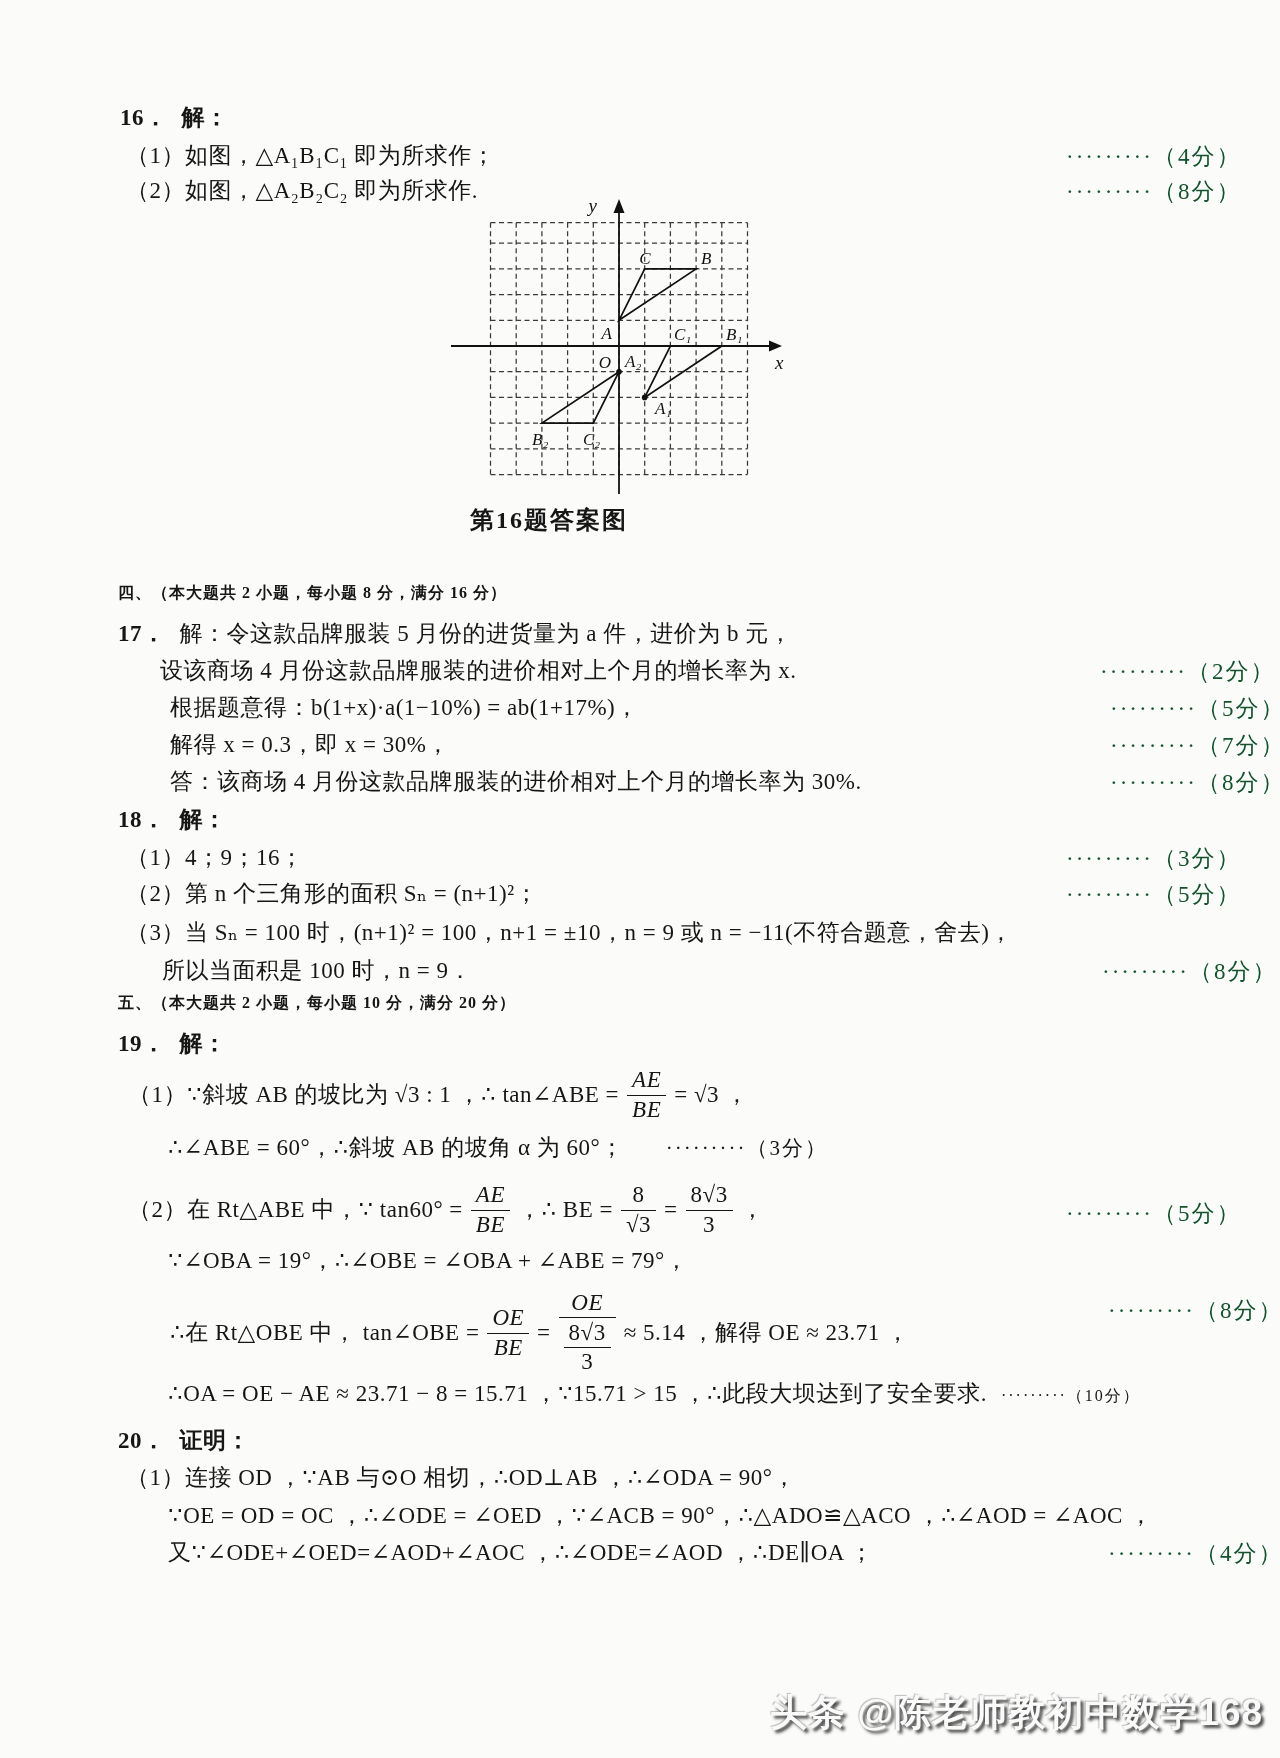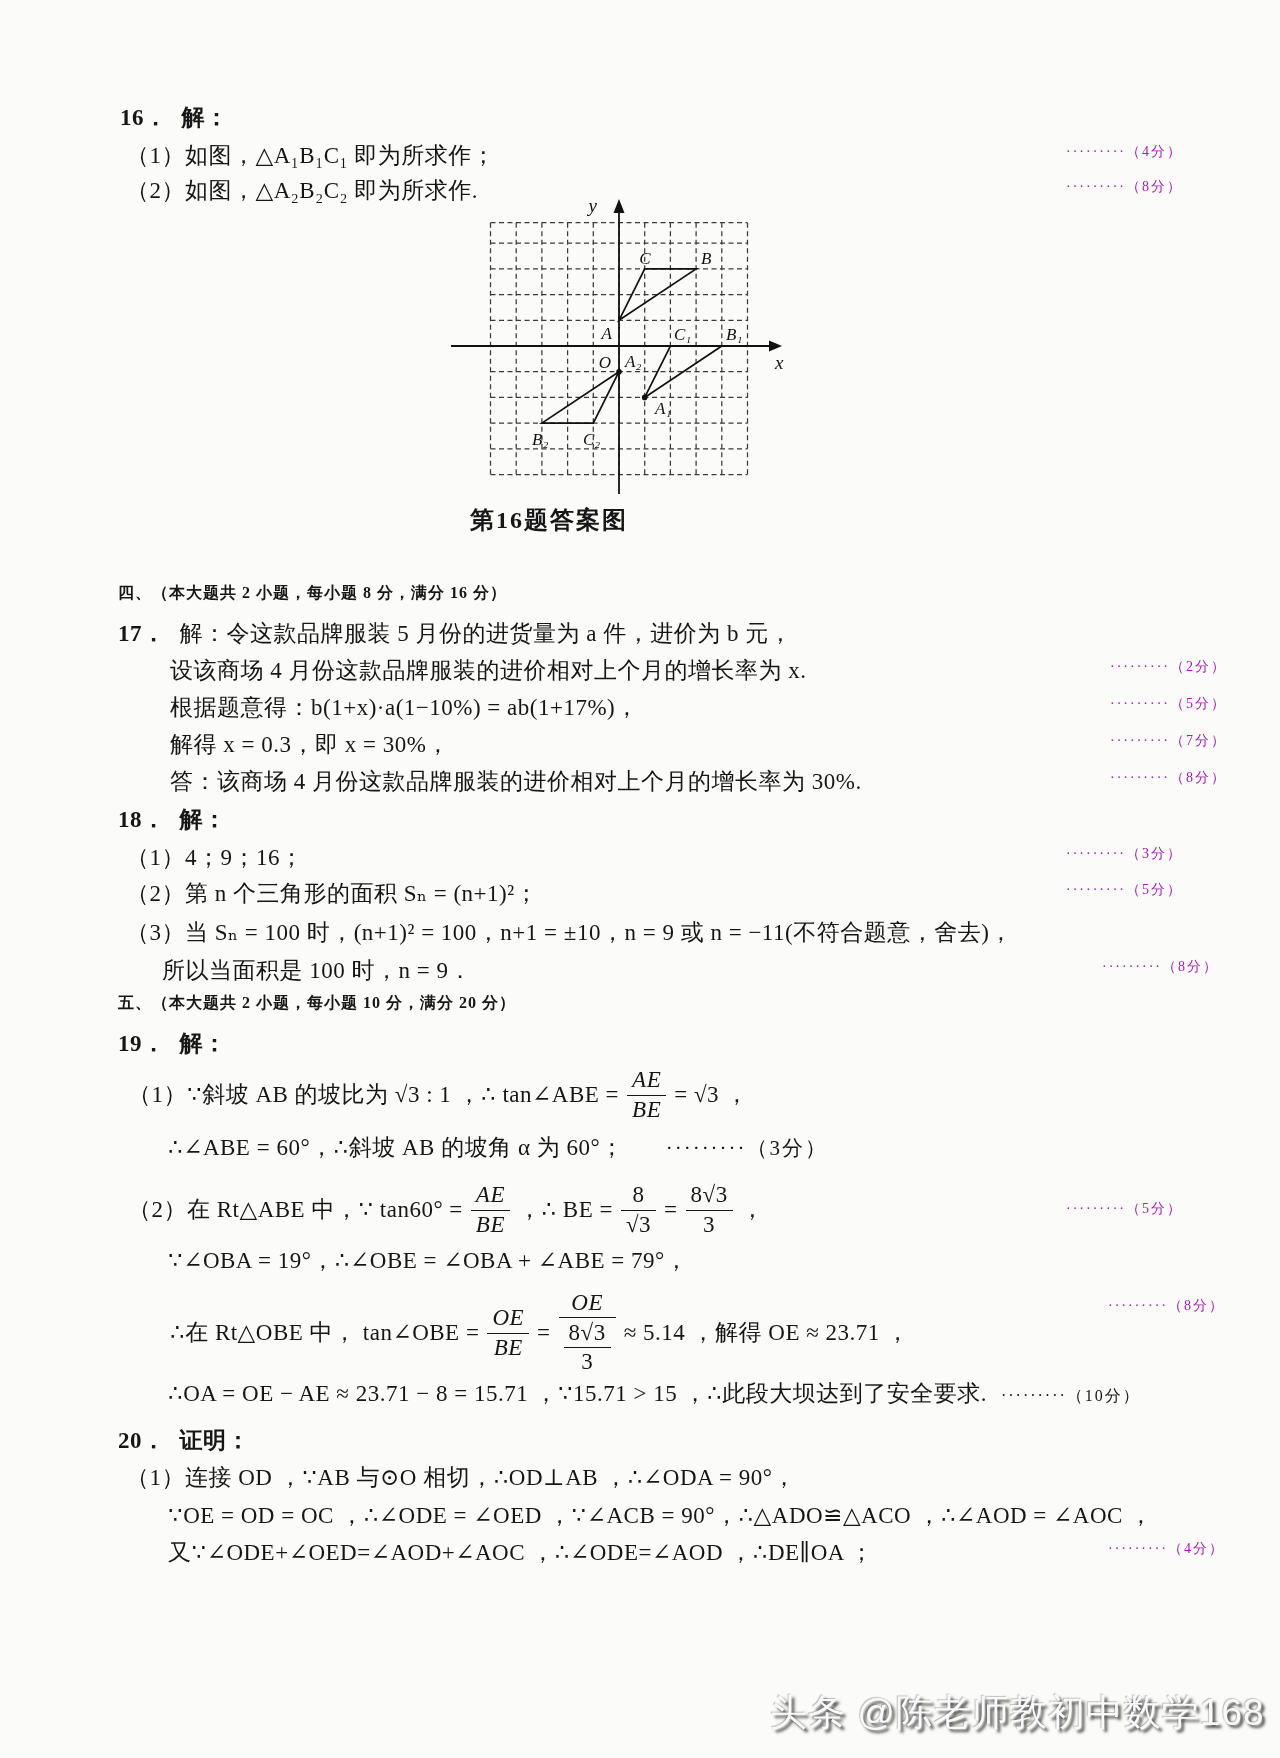--- a/index.html
+++ b/index.html
@@ -6,34 +6,34 @@
   body{
     width:1280px;height:1758px;position:relative;overflow:hidden;
     background:#fbfbf9;color:#161616;
     font-family:"Liberation Serif","DejaVu Serif","DejaVu Sans",serif;
     font-size:23px;
   }
   .row{position:absolute;white-space:nowrap;letter-spacing:.5px;line-height:1.25;}
   .hdr{font-weight:bold;font-size:16px;letter-spacing:1px;}
   .pno{font-weight:bold;margin-right:14px;}
   .lbl{font-weight:bold;margin-right:6px;}
-  .score{position:absolute;left:940px;top:1px;letter-spacing:2px;font-size:14px;color:#a21caf;}
+  .score{position:absolute;left:940px;top:1px;letter-spacing:2px;font-size:23px;color:#14532d;}
   .score-inline{margin-left:42px;letter-spacing:2px;font-size:21px;}
   .score-tight{margin-left:14px;letter-spacing:2px;font-size:16px;}
   .fracrow{display:flex;align-items:center;}
   .frac{display:inline-block;vertical-align:middle;text-align:center;margin:0 6px;line-height:1.05;}
   .frac .num{display:block;padding:1px 5px 2px;border-bottom:1.6px solid #161616;}
   .frac .den{display:block;padding:2px 5px 1px;}
   .mi{font-style:italic;}
   .seg{margin:0 2px;}
   #fig16{position:absolute;left:385px;top:192px;width:410px;height:312px;}
   #caption16{position:absolute;left:470px;top:504px;width:320px;text-align:left;
     font-weight:bold;font-size:24px;letter-spacing:2px;}
   #watermark{
-    position:absolute;left:770px;top:1688px;font-weight:normal;font-size:37px;
+    position:absolute;left:770px;top:1688px;font-weight:bold;font-size:37px;
     color:#fafafa;letter-spacing:1px;
     text-shadow:3px 3px 3px rgba(45,45,45,.85), -1px -1px 1px rgba(150,150,150,.6);
     font-family:"Liberation Sans","DejaVu Sans",sans-serif;
   }
 </style>
 </head>
 <body>
 
 <div class="row" style="top:104px;left:120px;"><span class="pno">16．</span><span class="lbl">解：</span></div>
 <div class="row" style="top:142px;left:126px;"><span>（1）如图，△A₁B₁C₁ 即为所求作；</span><span class="score">·········（4分）</span></div>
@@ -81,21 +81,21 @@
       <text x="240" y="175" text-anchor="start" font-size="17" font-style="italic" font-family="&quot;Liberation Serif&quot;,&quot;DejaVu Serif&quot;,serif" fill="#111">A₂</text>
       <text x="226" y="176" text-anchor="end" font-size="17" font-style="italic" font-family="&quot;Liberation Serif&quot;,&quot;DejaVu Serif&quot;,serif" fill="#111">O</text>
       <text x="147" y="253" text-anchor="start" font-size="17" font-style="italic" font-family="&quot;Liberation Serif&quot;,&quot;DejaVu Serif&quot;,serif" fill="#111">B₂</text>
       <text x="198" y="253" text-anchor="start" font-size="17" font-style="italic" font-family="&quot;Liberation Serif&quot;,&quot;DejaVu Serif&quot;,serif" fill="#111">C₂</text>
     </svg></div>
 <div id="caption16">第16题答案图</div>
 
 <div class="row hdr" style="top:583px;left:118px;">四、（本大题共 2 小题，每小题 8 分，满分 16 分）</div>
 
 <div class="row" style="top:620px;left:118px;"><span class="pno">17．</span><span>解：令这款品牌服装 5 月份的进货量为 a 件，进价为 b 元，</span></div>
-<div class="row" style="top:657px;left:170px;font-family:Liberation Serif, serif;"><span>设该商场 4 月份这款品牌服装的进价相对上个月的增长率为 x.</span><span class="score">·········（2分）</span></div>
+<div class="row" style="top:657px;left:160px;font-family:Liberation Serif, serif;"><span>设该商场 4 月份这款品牌服装的进价相对上个月的增长率为 x.</span><span class="score">·········（2分）</span></div>
 <div class="row" style="top:694px;left:170px;"><span>根据题意得：b(1+x)·a(1−10%) = ab(1+17%)，</span><span class="score">·········（5分）</span></div>
 <div class="row" style="top:731px;left:170px;"><span>解得 x = 0.3，即 x = 30%，</span><span class="score">·········（7分）</span></div>
 <div class="row" style="top:768px;left:170px;font-family:Liberation Serif, serif;"><span>答：该商场 4 月份这款品牌服装的进价相对上个月的增长率为 30%.</span><span class="score">·········（8分）</span></div>
 
 <div class="row" style="top:806px;left:118px;"><span class="pno">18．</span><span class="lbl">解：</span></div>
 <div class="row" style="top:844px;left:126px;"><span>（1）4；9；16；</span><span class="score">·········（3分）</span></div>
 <div class="row" style="top:880px;left:126px;"><span>（2）第 n 个三角形的面积 Sₙ = (n+1)²；</span><span class="score">·········（5分）</span></div>
 <div class="row" style="top:919px;left:126px;"><span>（3）当 Sₙ = 100 时，(n+1)² = 100，n+1 = ±10，n = 9 或 n = −11(不符合题意，舍去)，</span></div>
 <div class="row" style="top:957px;left:162px;"><span>所以当面积是 100 时，n = 9．</span><span class="score">·········（8分）</span></div>
 

